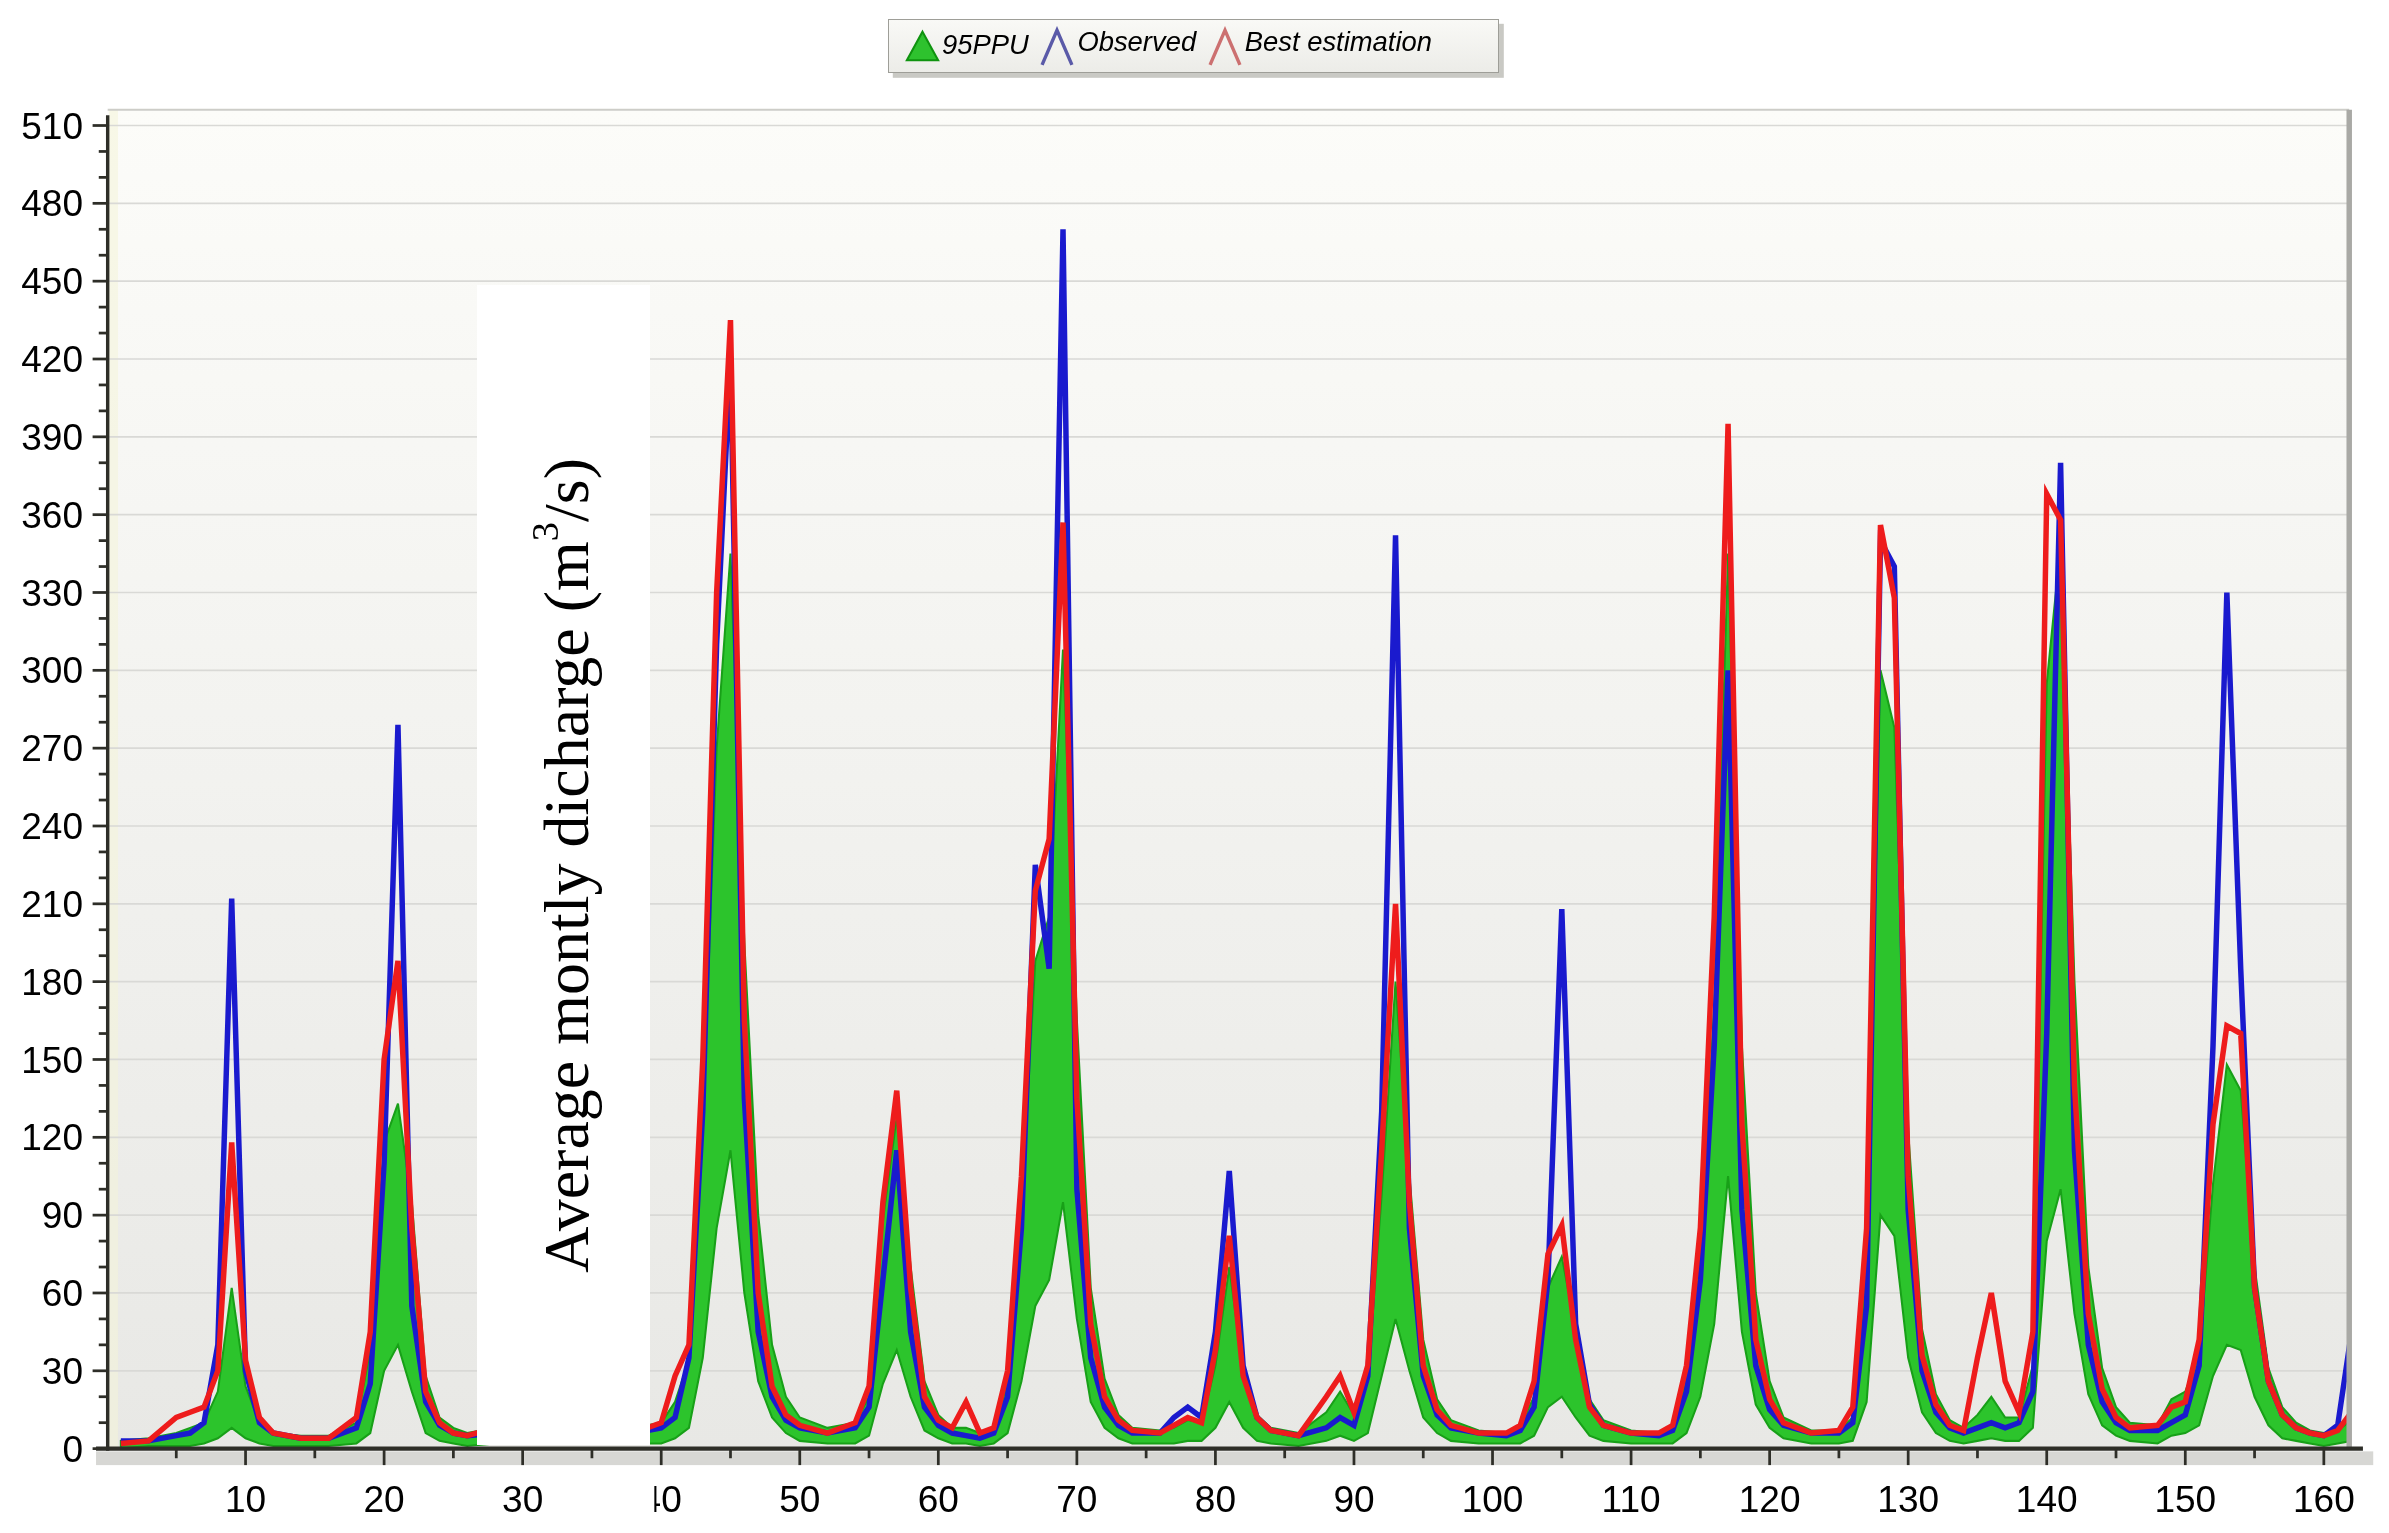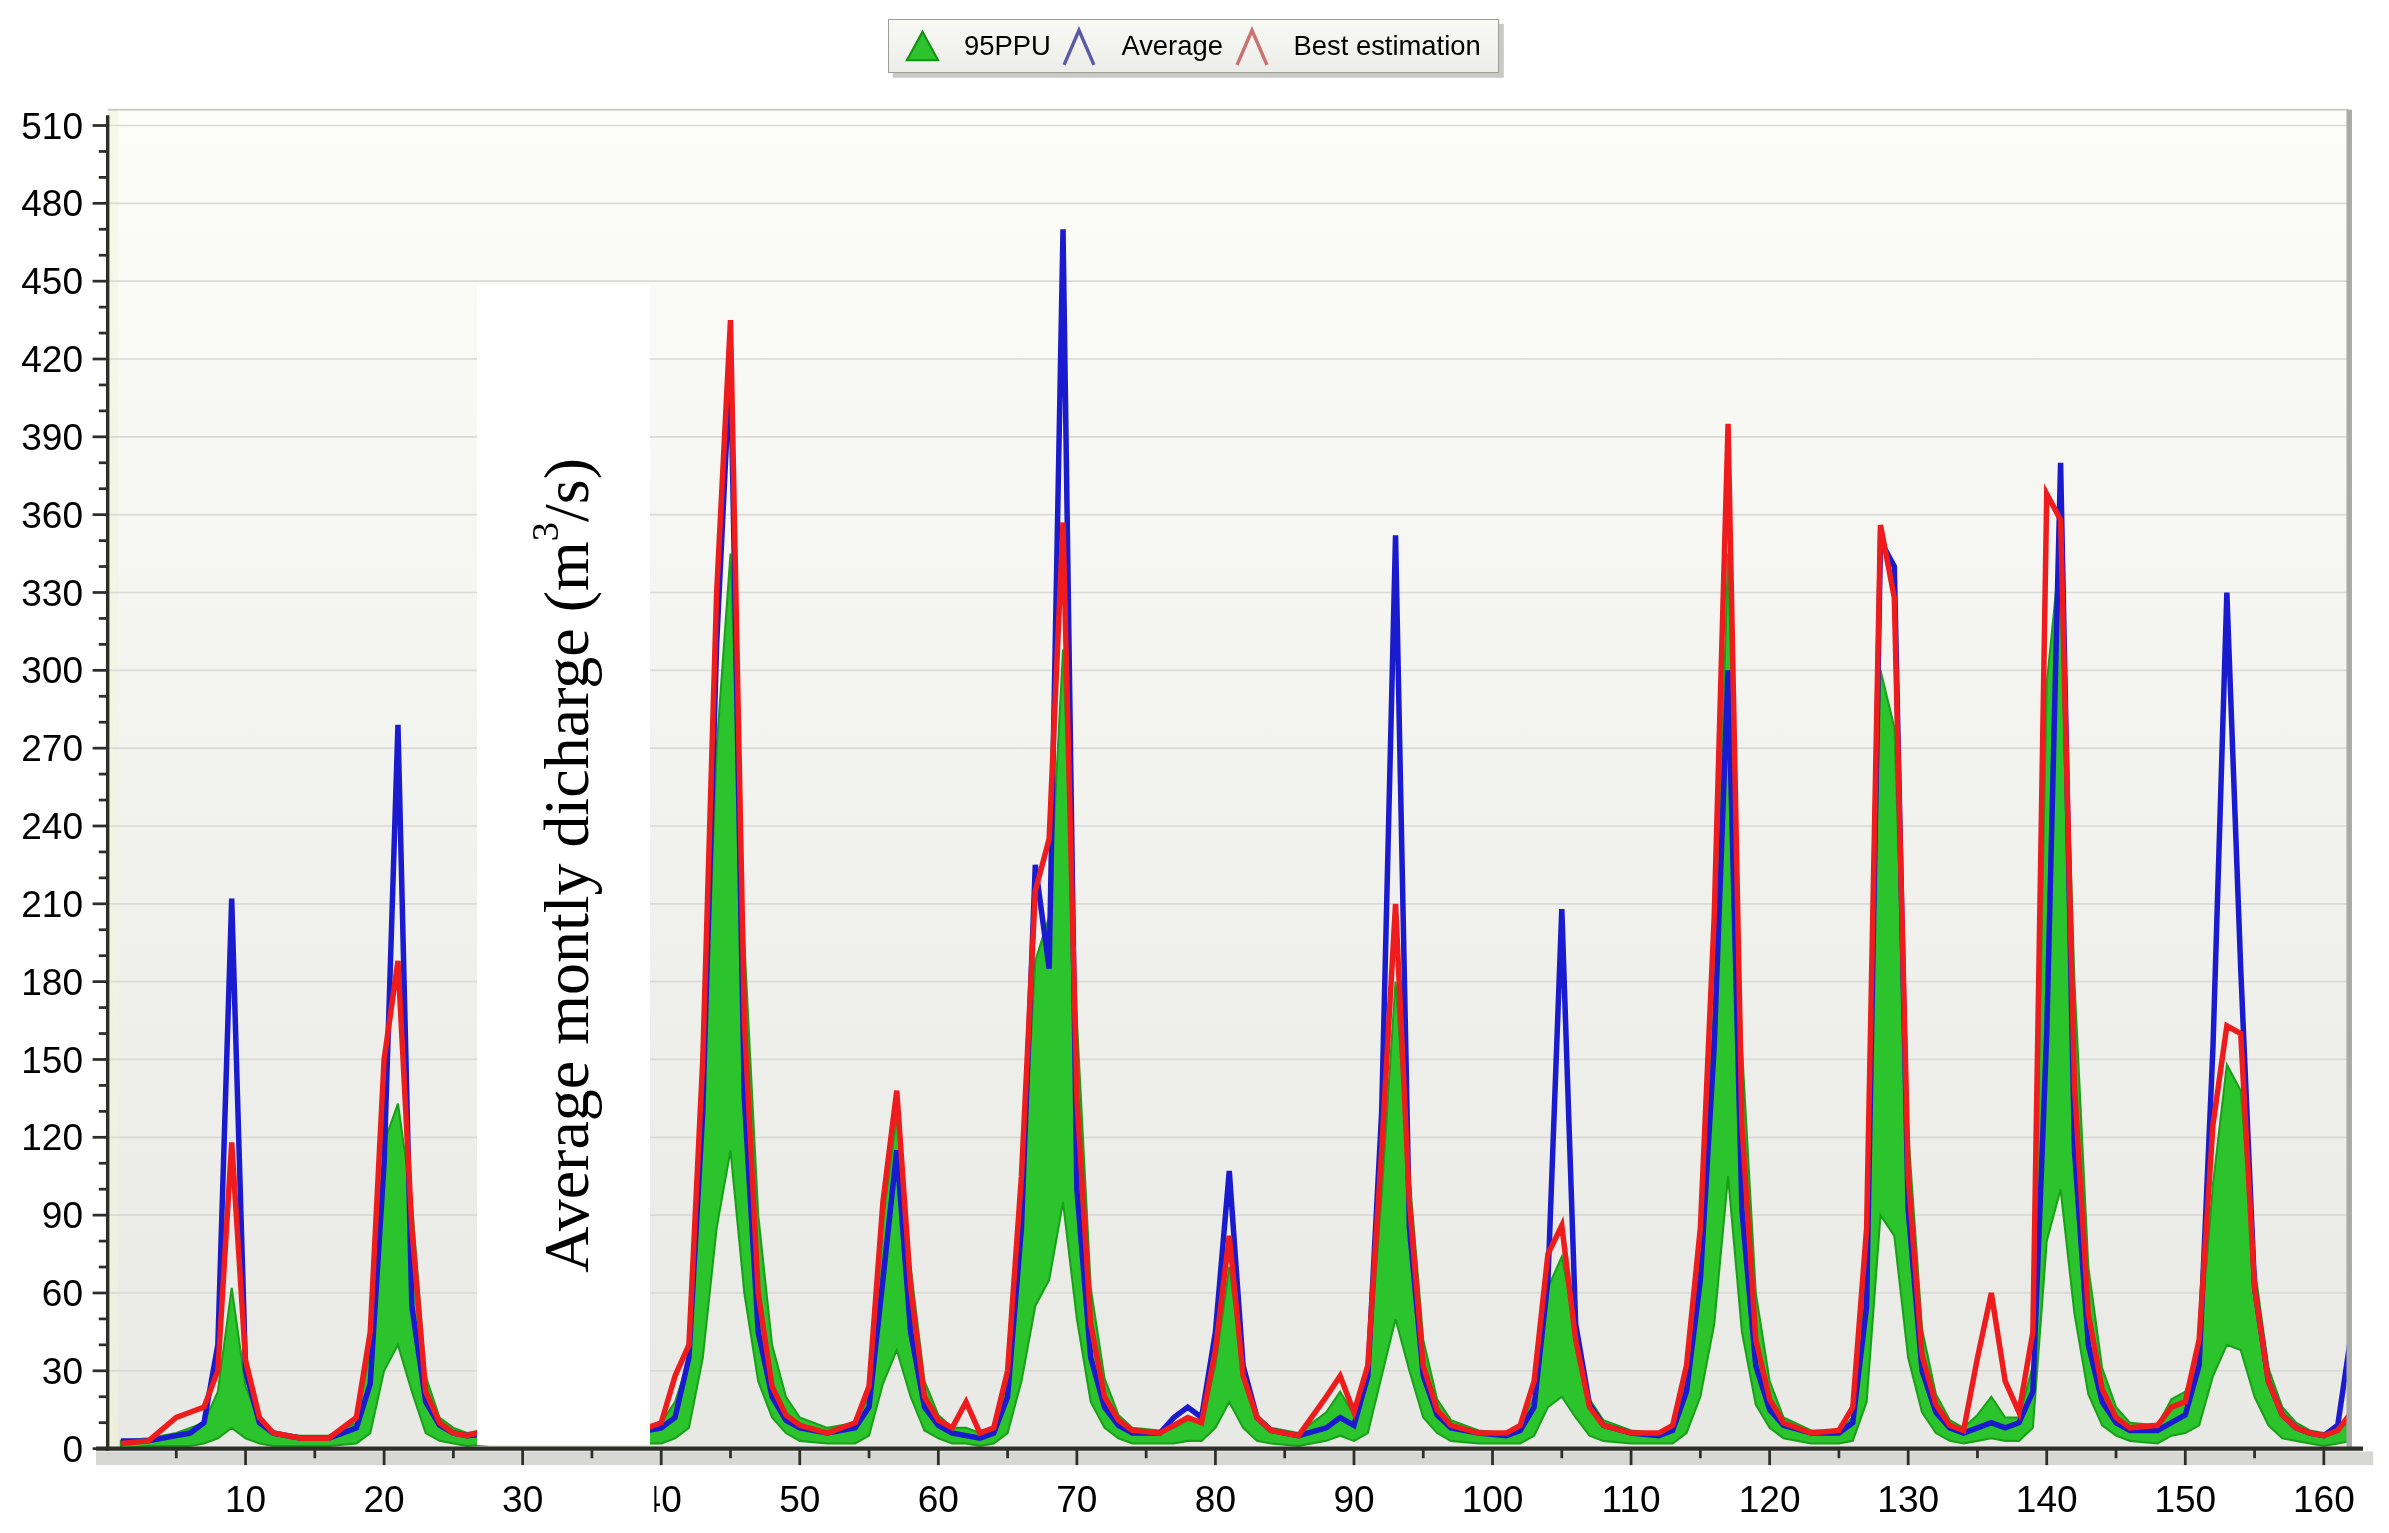--- a/index.html
+++ b/index.html
@@ -4,21 +4,21 @@
 <style>
   html,body{margin:0;padding:0;background:#ffffff;}
   #stage{position:relative;width:2389px;height:1533px;background:#ffffff;overflow:hidden;
          font-family:"Liberation Sans",sans-serif;}
   #chart-svg{position:absolute;left:0;top:0;}
   
   #legend{position:absolute;left:888px;top:19px;width:611px;height:54px;
           background:linear-gradient(180deg,#f9f9f6,#ecece8);
           border:1.4px solid #9e9e98;box-shadow:4.8px 4.8px 0 #c9c9c4;
           display:flex;align-items:center;gap:9.6px;padding-left:15px;box-sizing:border-box;}
-  .legend-item{display:flex;align-items:center;gap:23px;}
+  .legend-item{display:flex;gap:1px;font-style:italic;}
   .legend-label{font-size:27.4px;color:#000;white-space:nowrap;}
   
   #y-title-box{position:absolute;left:477px;top:285px;width:173px;height:1160px;
                background:#ffffff;display:flex;align-items:center;justify-content:center;}
   #y-title{writing-mode:vertical-rl;transform:rotate(180deg);
            font-family:"Liberation Serif",serif;font-size:64px;color:#000;white-space:nowrap;}
   #y-title sup{font-size:60%;}
 </style>
 </head>
 <body>
@@ -200,21 +200,21 @@
     <div class="legend-item">
       <svg width="37" height="34" viewBox="0 0 54 50">
         <polygon id="icon-tri" points="27,4 50,46 4,46" fill="#2ec22e" stroke="#0f930f" stroke-width="3"></polygon>
       </svg>
       <span class="legend-label">95PPU</span>
     </div>
     <div class="legend-item">
       <svg width="38" height="41" viewBox="0 0 56 60">
         <polyline id="icon-caret-obs" points="6,57 28,6 50,57" fill="none" stroke="#5a5aa8" stroke-width="5"></polyline>
       </svg>
-      <span class="legend-label">Average</span>
+      <span class="legend-label">Observed</span>
     </div>
     <div class="legend-item">
       <svg width="38" height="41" viewBox="0 0 56 60">
         <polyline id="icon-caret-best" points="6,57 28,6 50,57" fill="none" stroke="#cc7070" stroke-width="5"></polyline>
       </svg>
       <span class="legend-label">Best estimation</span>
     </div>
   </div>
 </div>
 

